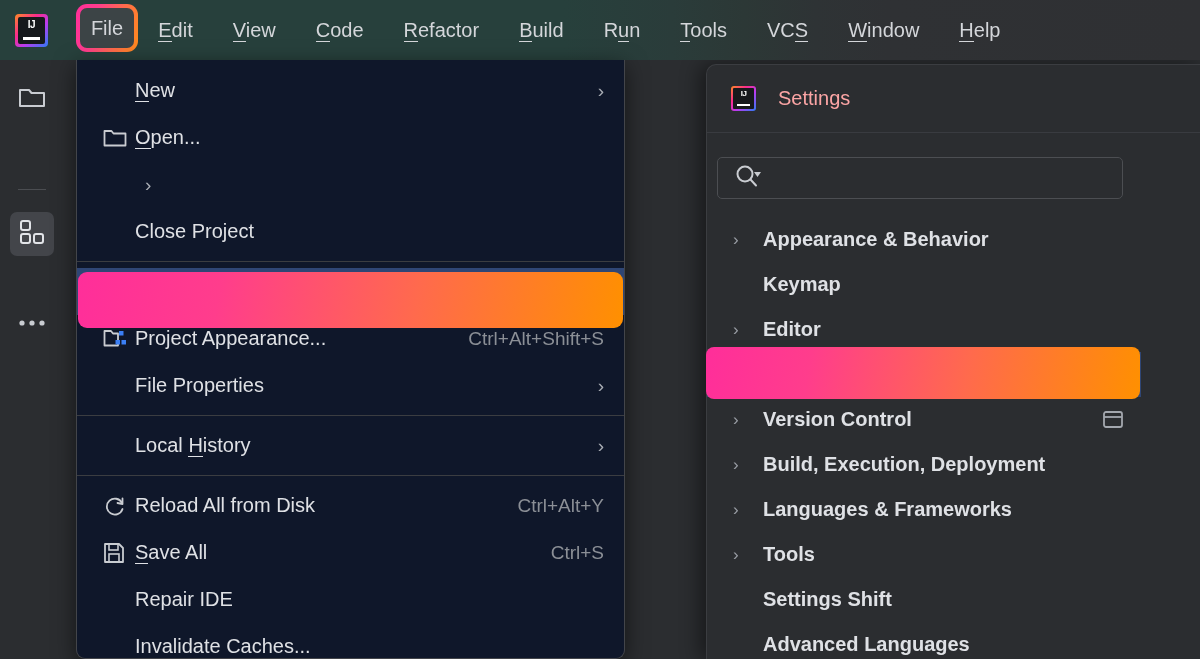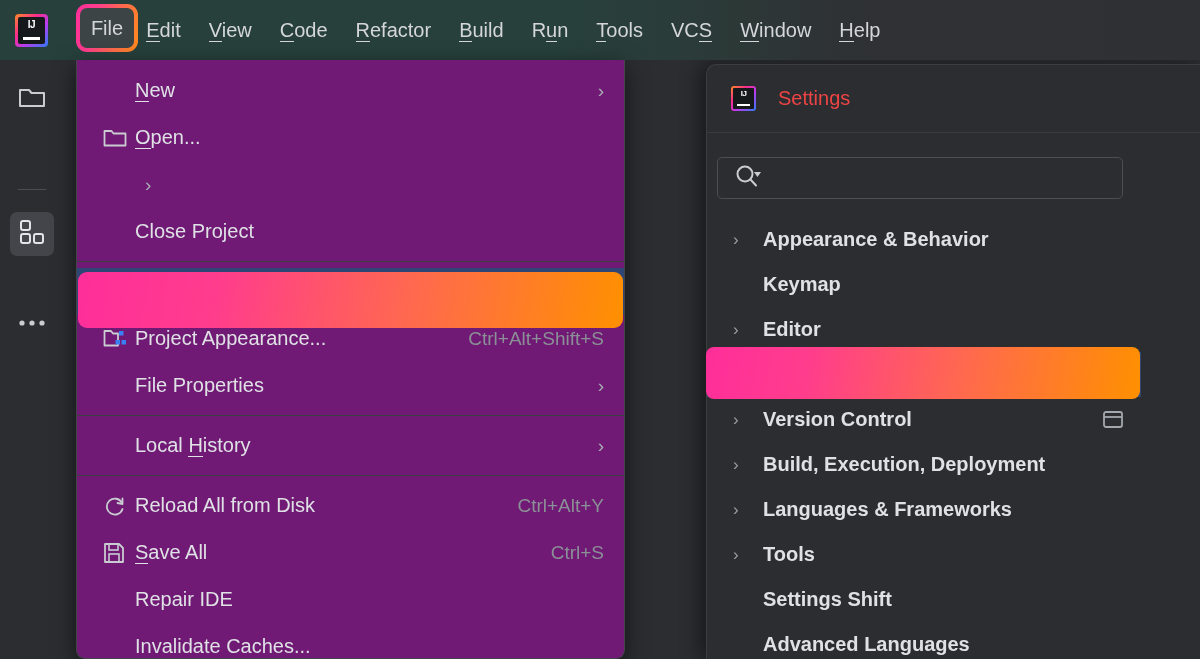--- a/index.html
+++ b/index.html
@@ -60,21 +60,21 @@
     height: 3px;
     background: #ffffff;
   }
 
   .menu-items {
     position: absolute;
     left: 72px; top: 0;
     height: 60px;
     display: flex;
     align-items: center;
-    gap: 0px;
+    gap: 12px;
     text-align: center;
   }
   .menu-item {
     position: relative;
     padding: 6px 14px;
     font-size: 20px;
     color: #d4d6da;
     cursor: default;
     white-space: nowrap;
   }
@@ -137,21 +137,21 @@
     width: 28px; height: 1px;
     background: #4b4d51;
   }
 
   
   #file-menu {
     position: absolute;
     left: 76px; top: 60px;
     width: 549px;
     height: 599px;
-    background: #701a75;
+    background: #0f172a;
     border: 1px solid #43454a;
     border-top: none;
     border-radius: 0 0 9px 9px;
     box-shadow: 0 6px 22px rgba(0,0,0,0.55);
     z-index: 8;
     box-sizing: border-box;
     padding-top: 7px;
     overflow: hidden;
   }
   .mrow {
@@ -261,21 +261,21 @@
     color: #fff;
     line-height: 9px;
     letter-spacing: -0.5px;
   }
   #ij-logo-dlg .ij-bar {
     position: absolute;
     left: 4px; right: 4px; bottom: 3px;
     height: 2px;
     background: #fff;
   }
-  #dlg-title-text { font-size: 20px; color: #ef4444; }
+  #dlg-title-text { font-size: 20px; color: #fca5a5; }
 
   #dlg-search {
     position: absolute;
     left: 10px; top: 92px;
     width: 406px; height: 42px;
     border: 1px solid #4c4e52;
     border-radius: 5px;
     background: #2b2d30;
     display: flex;
     align-items: center;

